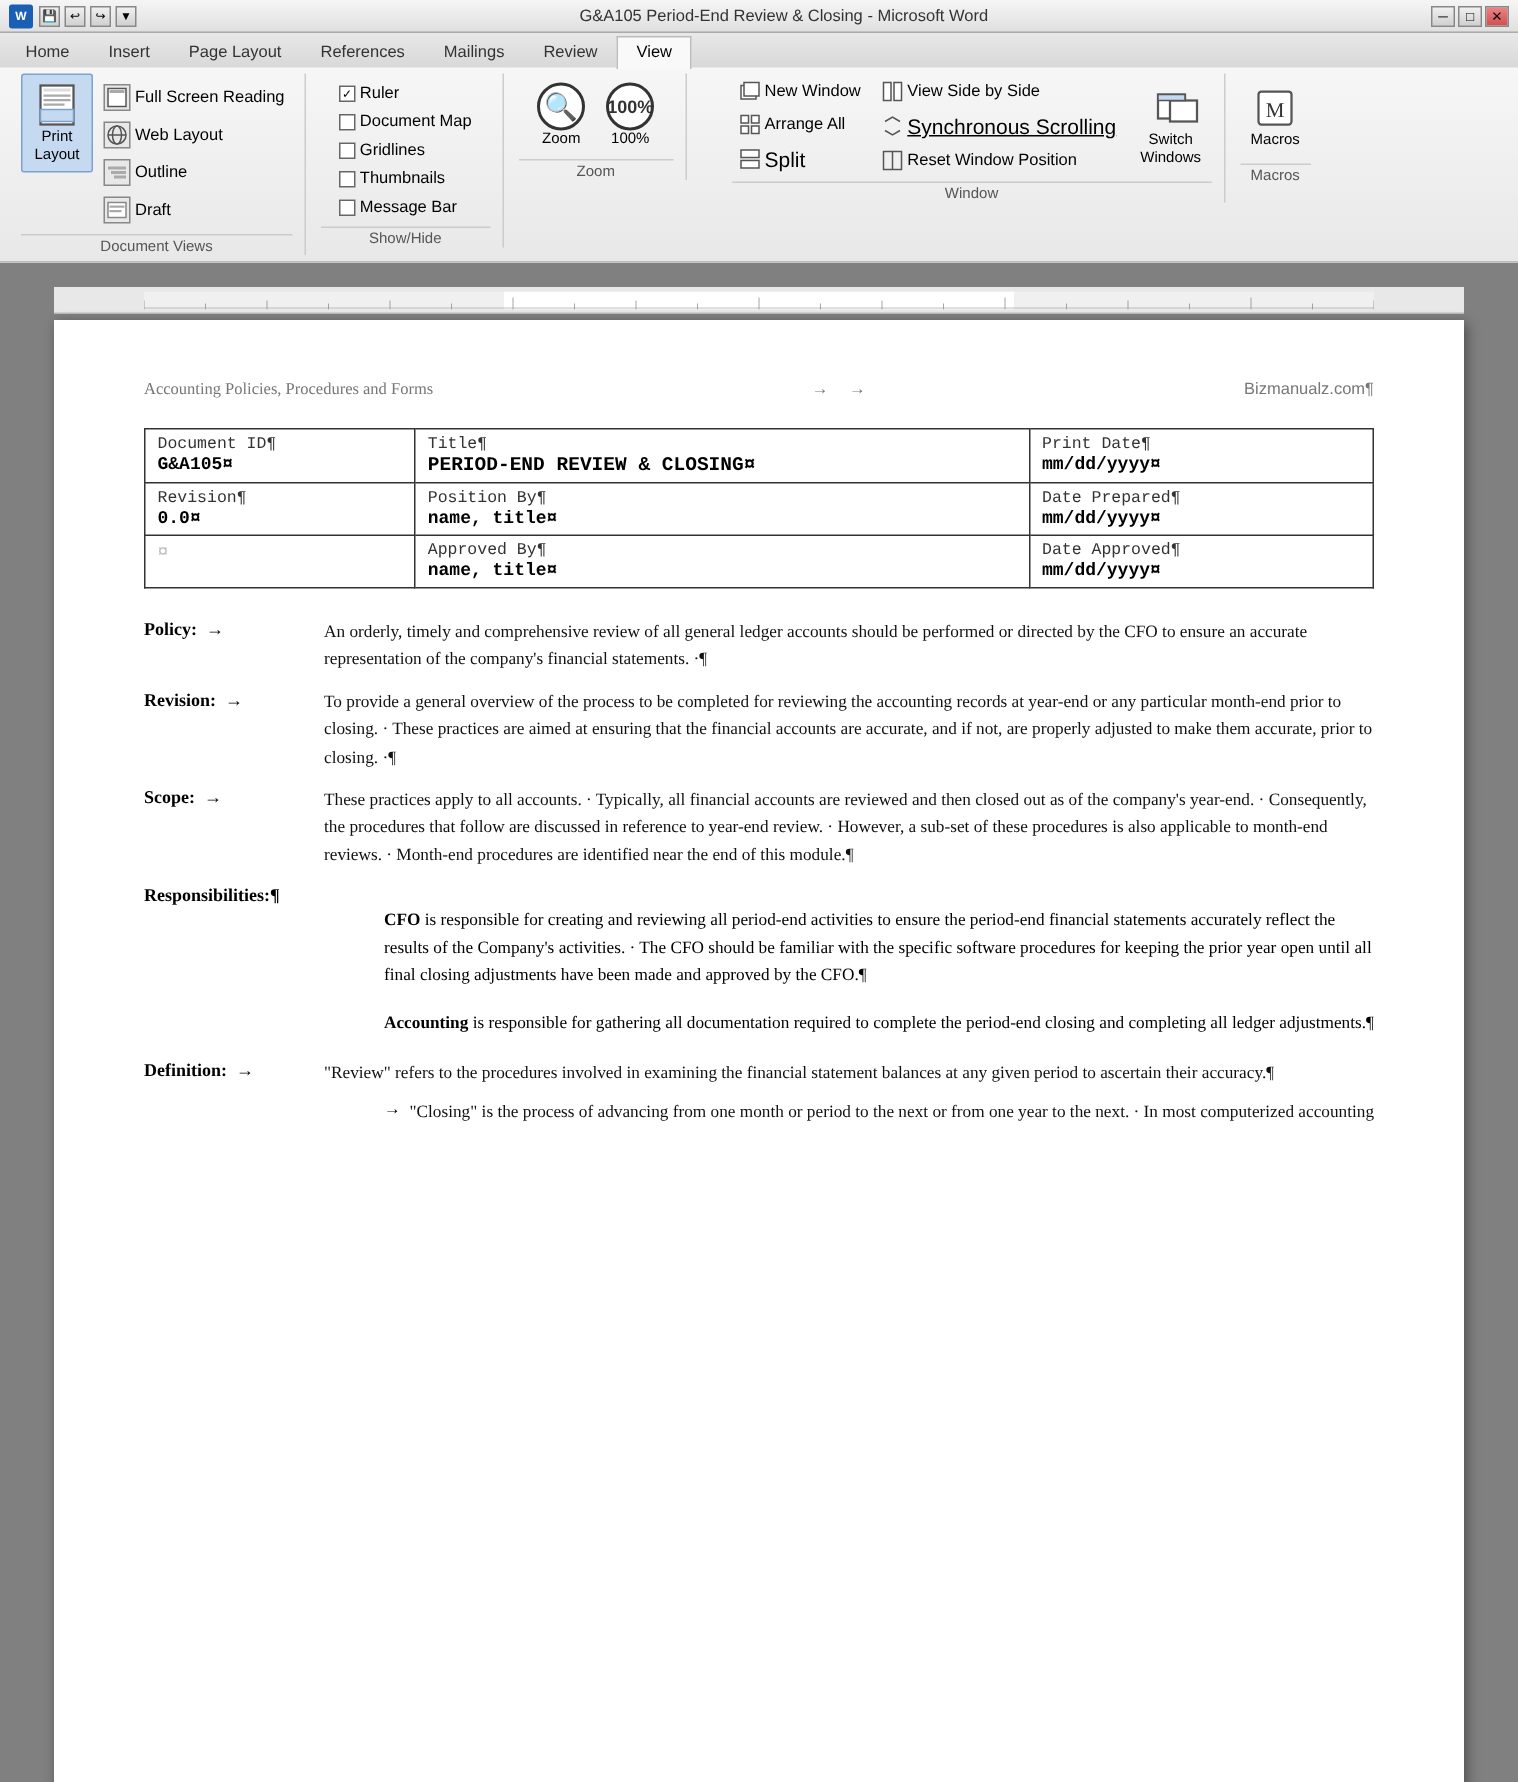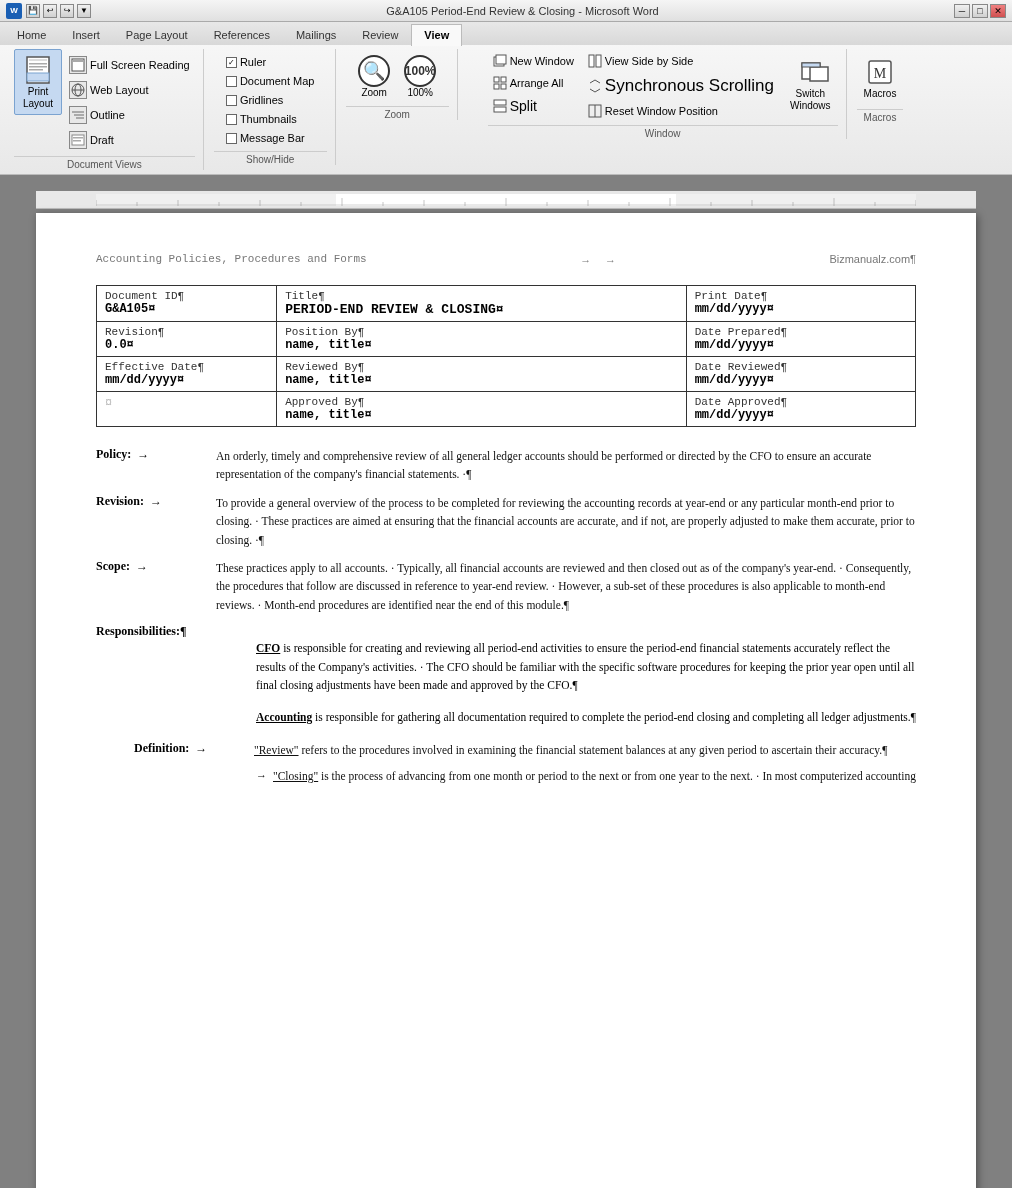--- a/index.html
+++ b/index.html
@@ -18,21 +18,21 @@
     .title-bar-text { font-size: 11px; color: #333; flex: 1; text-align: center; }
     .title-bar-controls { display: flex; gap: 2px; }
     .title-btn { width: 16px; height: 14px; border: 1px solid #888; background: linear-gradient(to bottom, #f0f0f0, #d0d0d0); font-size: 9px; display: flex; align-items: center; justify-content: center; cursor: pointer; }
     .title-btn.close { background: linear-gradient(to bottom, #f08080, #d05050); }
     .title-logo { width: 16px; height: 16px; background: #1a5fb4; border-radius: 2px; display: flex; align-items: center; justify-content: center; color: white; font-size: 8px; font-weight: bold; }
 
     
     .ribbon { background: linear-gradient(to bottom, #f9f9f9, #e8e8e8); border-bottom: 1px solid #bbb; }
     .ribbon-tabs { display: flex; padding: 2px 4px 0; background: linear-gradient(to bottom, #e8e8e8, #d8d8d8); }
     .ribbon-tab { padding: 4px 12px; font-size: 11px; cursor: pointer; border: 1px solid transparent; border-bottom: none; color: #333; }
-    .ribbon-tab.active { background: #f9f9f9; border-color: #bbb; color: #000; font-weight: bold; margin-bottom: -1px; padding-bottom: 5px; }
+    .ribbon-tab.active { background: #f9f9f9; border-color: #bbb; color: #000; font-weight: normal; margin-bottom: -1px; padding-bottom: 5px; }
     .ribbon-content { display: flex; padding: 4px 6px; gap: 2px; align-items: flex-start; min-height: 80px; }
     .ribbon-group { display: flex; flex-direction: column; align-items: center; border-right: 1px solid #ccc; padding: 0 8px; min-width: 60px; }
     .ribbon-group-buttons { display: flex; gap: 4px; align-items: flex-start; flex-wrap: wrap; justify-content: center; }
     .ribbon-group-label { font-size: 10px; color: #555; margin-top: 4px; text-align: center; padding-top: 2px; border-top: 1px solid #ccc; width: 100%; }
     .ribbon-big-btn { display: flex; flex-direction: column; align-items: center; padding: 4px 6px; cursor: pointer; border: 1px solid transparent; border-radius: 2px; min-width: 44px; }
     .ribbon-big-btn.active { background: #c5d9f1; border-color: #7ba3d0; }
     .ribbon-big-icon { width: 32px; height: 32px; display: flex; align-items: center; justify-content: center; font-size: 20px; }
     .ribbon-big-label { font-size: 10px; text-align: center; line-height: 1.2; }
     .ribbon-small-btn { display: flex; align-items: center; gap: 3px; padding: 2px 4px; cursor: pointer; border: 1px solid transparent; border-radius: 2px; white-space: nowrap; font-size: 11px; }
     .ribbon-checkbox { width: 11px; height: 11px; border: 1px solid #666; background: white; display: flex; align-items: center; justify-content: center; font-size: 8px; }
@@ -53,21 +53,21 @@
     .doc-table td { border: 1px solid #333; padding: 4px 8px; font-size: 12px; vertical-align: top; }
     .doc-table .cell-label { font-size: 11px; color: #333; }
     .doc-table .cell-value { font-weight: bold; font-size: 12px; }
     .doc-table .cell-large-value { font-weight: bold; font-size: 13px; }
 
     
     .doc-section { display: flex; margin-bottom: 14px; align-items: flex-start; }
     .doc-section-label { font-weight: bold; font-size: 12px; min-width: 120px; display: flex; align-items: flex-start; gap: 6px; }
     .doc-section-text { font-size: 11.5px; line-height: 1.6; color: #111; flex: 1; }
     .doc-subsection { margin-left: 160px; margin-bottom: 14px; font-size: 11.5px; line-height: 1.6; }
-    .underline { text-decoration: underline; }
+    .underline { }
     .bold { font-weight: bold; }
   </style>
 </head>
 <body>
 
 <div class="title-bar">
   <div style="display:flex;align-items:center;gap:4px;">
     <div class="title-logo">
         <span>W</span>
       </div>
@@ -234,21 +234,21 @@
                 <rect x="1" y="1" width="5" height="12" fill="white" stroke="#555" stroke-width="1"></rect>
                 <rect x="8" y="1" width="5" height="12" fill="white" stroke="#555" stroke-width="1"></rect>
               </svg>
             <span style="font-size:11px;">View Side by Side</span>
           </div>
           <div class="ribbon-small-btn">
             <svg width="14" height="14" viewBox="0 0 14 14">
                 <path d="M2 4 L7 1 L12 4" fill="none" stroke="#555" stroke-width="1"></path>
                 <path d="M2 10 L7 13 L12 10" fill="none" stroke="#555" stroke-width="1"></path>
               </svg>
-            <span style="font-size:17px;">Synchronous Scrolling</span>
+            <span style="font-size:14px;text-decoration:underline;">Synchronous Scrolling</span>
           </div>
           <div class="ribbon-small-btn">
             <svg width="14" height="14" viewBox="0 0 14 14">
                 <rect x="1" y="1" width="12" height="12" fill="none" stroke="#555" stroke-width="1"></rect>
                 <line x1="7" y1="1" x2="7" y2="13" stroke="#555" stroke-width="1"></line>
               </svg>
             <span style="font-size:11px;">Reset Window Position</span>
           </div>
         </div>
         <div class="ribbon-big-btn" style="margin-top:0;align-items:flex-end;">
@@ -310,21 +310,21 @@
         <line x1="738" y1="4" x2="738" y2="12"></line>
           <line x1="779" y1="8" x2="779" y2="12"></line>
         <line x1="820" y1="6" x2="820" y2="12"></line>
       </g>
     </svg>
   </div>
 
   <div class="doc-page">
 
     <div class="doc-header">
-      <span style="color:#777;font-size:11px;font-family:Liberation Mono, monospace;">Accounting Policies, Procedures and Forms</span>
+      <span style="color:#777;font-size:11px;font-family:Liberation Serif, serif;">Accounting Policies, Procedures and Forms</span>
       <span style="color:#777;font-size:11px;">→&nbsp;&nbsp;&nbsp;&nbsp;&nbsp;→</span>
       <span style="color:#777;font-size:11px;font-family:Arial,sans-serif;">Bizmanualz.com¶</span>
     </div>
 
     <table class="doc-table">
       <tbody>
           <tr>
         <td style="width:22%;">
           <div class="cell-label">Document ID¶</div>
           <div class="cell-value">G&amp;A105¤</div>
@@ -346,34 +346,20 @@
         <td>
           <div class="cell-label">Position By¶</div>
           <div class="cell-value">name, title¤</div>
         </td>
         <td>
           <div class="cell-label">Date Prepared¶</div>
           <div class="cell-value">mm/dd/yyyy¤</div>
         </td>
       </tr>
       <tr>
-        <td>
-          <div class="cell-label">Effective Date¶</div>
-          <div class="cell-value">mm/dd/yyyy¤</div>
-        </td>
-        <td>
-          <div class="cell-label">Reviewed By¶</div>
-          <div class="cell-value">name, title¤</div>
-        </td>
-        <td>
-          <div class="cell-label">Date Reviewed¶</div>
-          <div class="cell-value">mm/dd/yyyy¤</div>
-        </td>
-      </tr>
-      <tr>
         <td><span style="color:#bbb;">¤</span></td>
         <td>
           <div class="cell-label">Approved By¶</div>
           <div class="cell-value">name, title¤</div>
         </td>
         <td>
           <div class="cell-label">Date Approved¶</div>
           <div class="cell-value">mm/dd/yyyy¤</div>
         </td>
       </tr>
@@ -410,21 +396,21 @@
       </div>
       <div class="doc-subsection">
         <span class="underline bold">CFO</span><span> is responsible for creating and reviewing all period-end activities to ensure the period-end financial statements accurately reflect the results of the Company's activities. · The CFO should be familiar with the specific software procedures for keeping the prior year open until all final closing adjustments have been made and approved by the CFO.¶</span>
       </div>
       <div class="doc-subsection">
         <span class="underline bold">Accounting</span><span> is responsible for gathering all documentation required to complete the period-end closing and completing all ledger adjustments.¶</span>
       </div>
     </div>
 
     <div style="margin-bottom:10px;">
-      <div class="doc-section" style="margin-bottom:0;margin-left:38px;">
+      <div class="doc-section" style="margin-bottom:0;">
         <div class="doc-section-label">
           <span>Definition:</span>
           <span>→</span>
         </div>
         <div class="doc-section-text">
           <span class="underline">"Review"</span><span> refers to the procedures involved in examining the financial statement balances at any given period to ascertain their accuracy.¶</span>
         </div>
       </div>
       <div style="margin-left:160px;display:flex;align-items:flex-start;gap:6px;margin-top:8px;">
         <span style="font-size:11px;margin-top:1px;">→</span>

